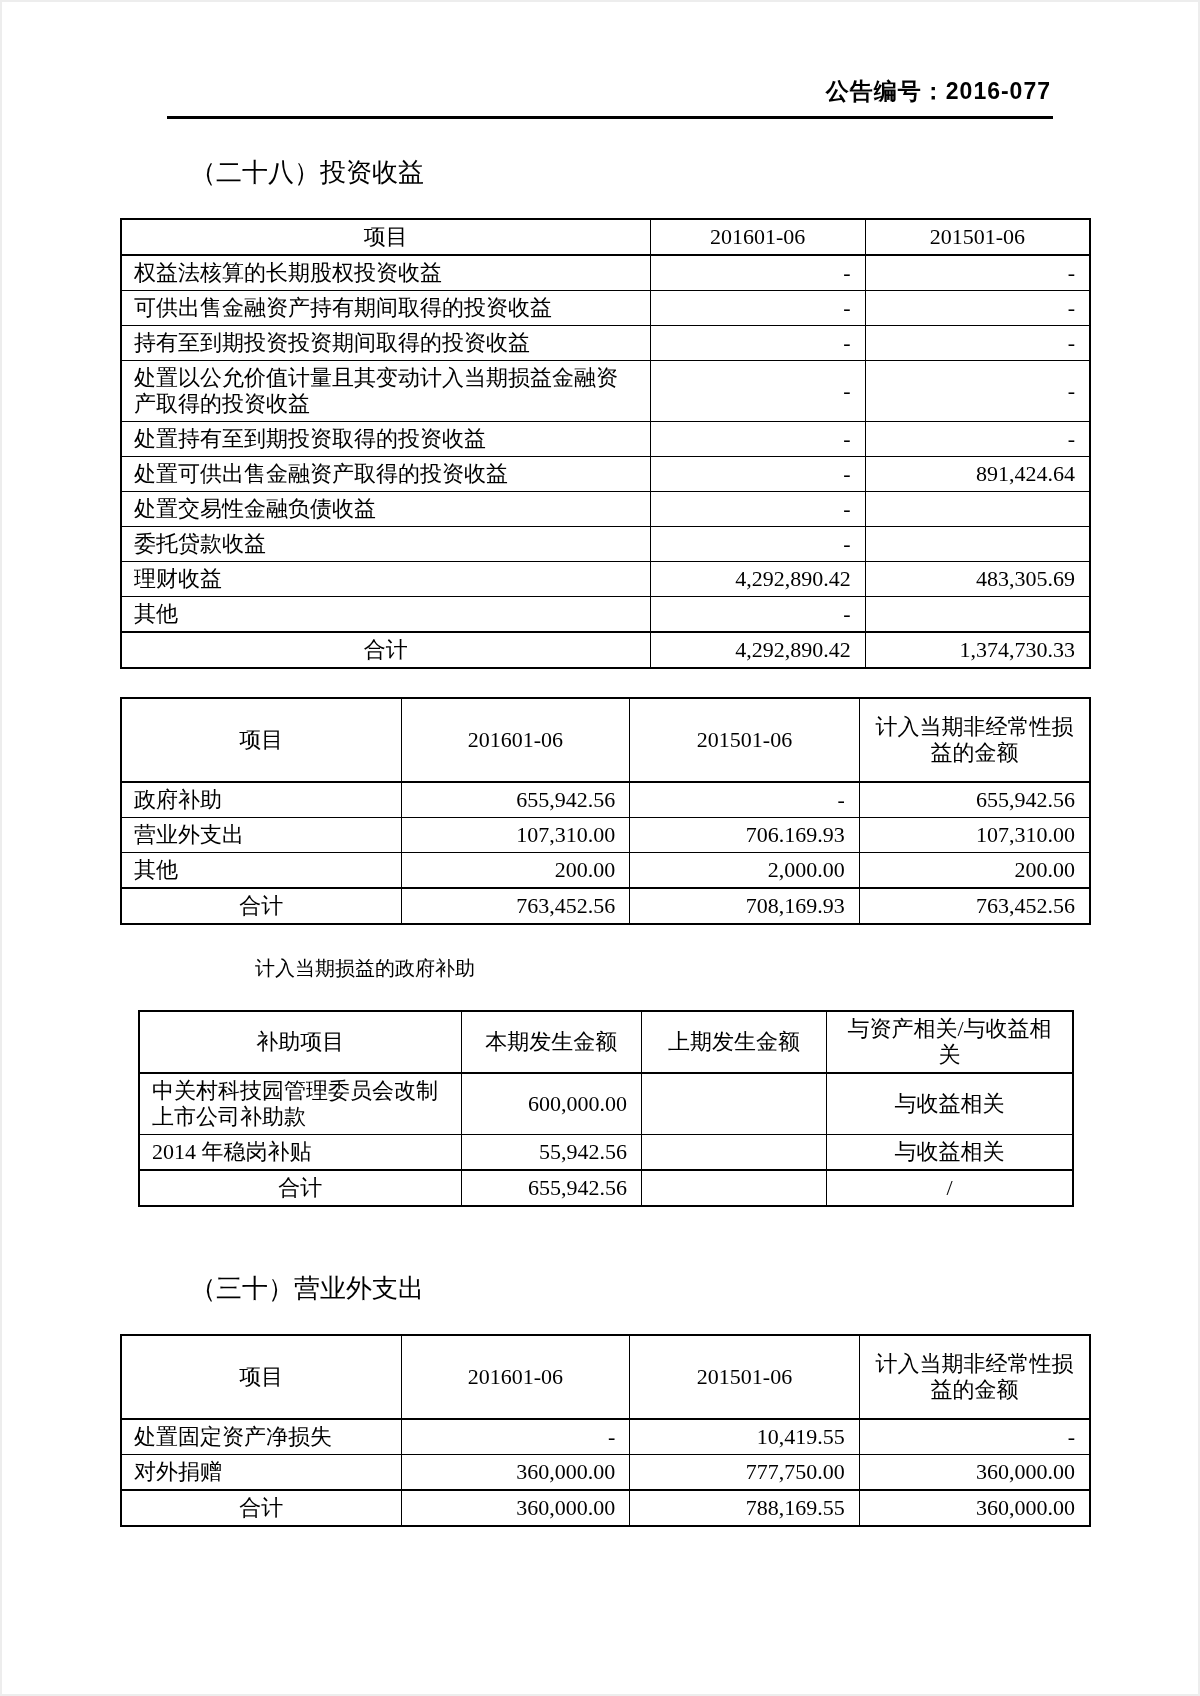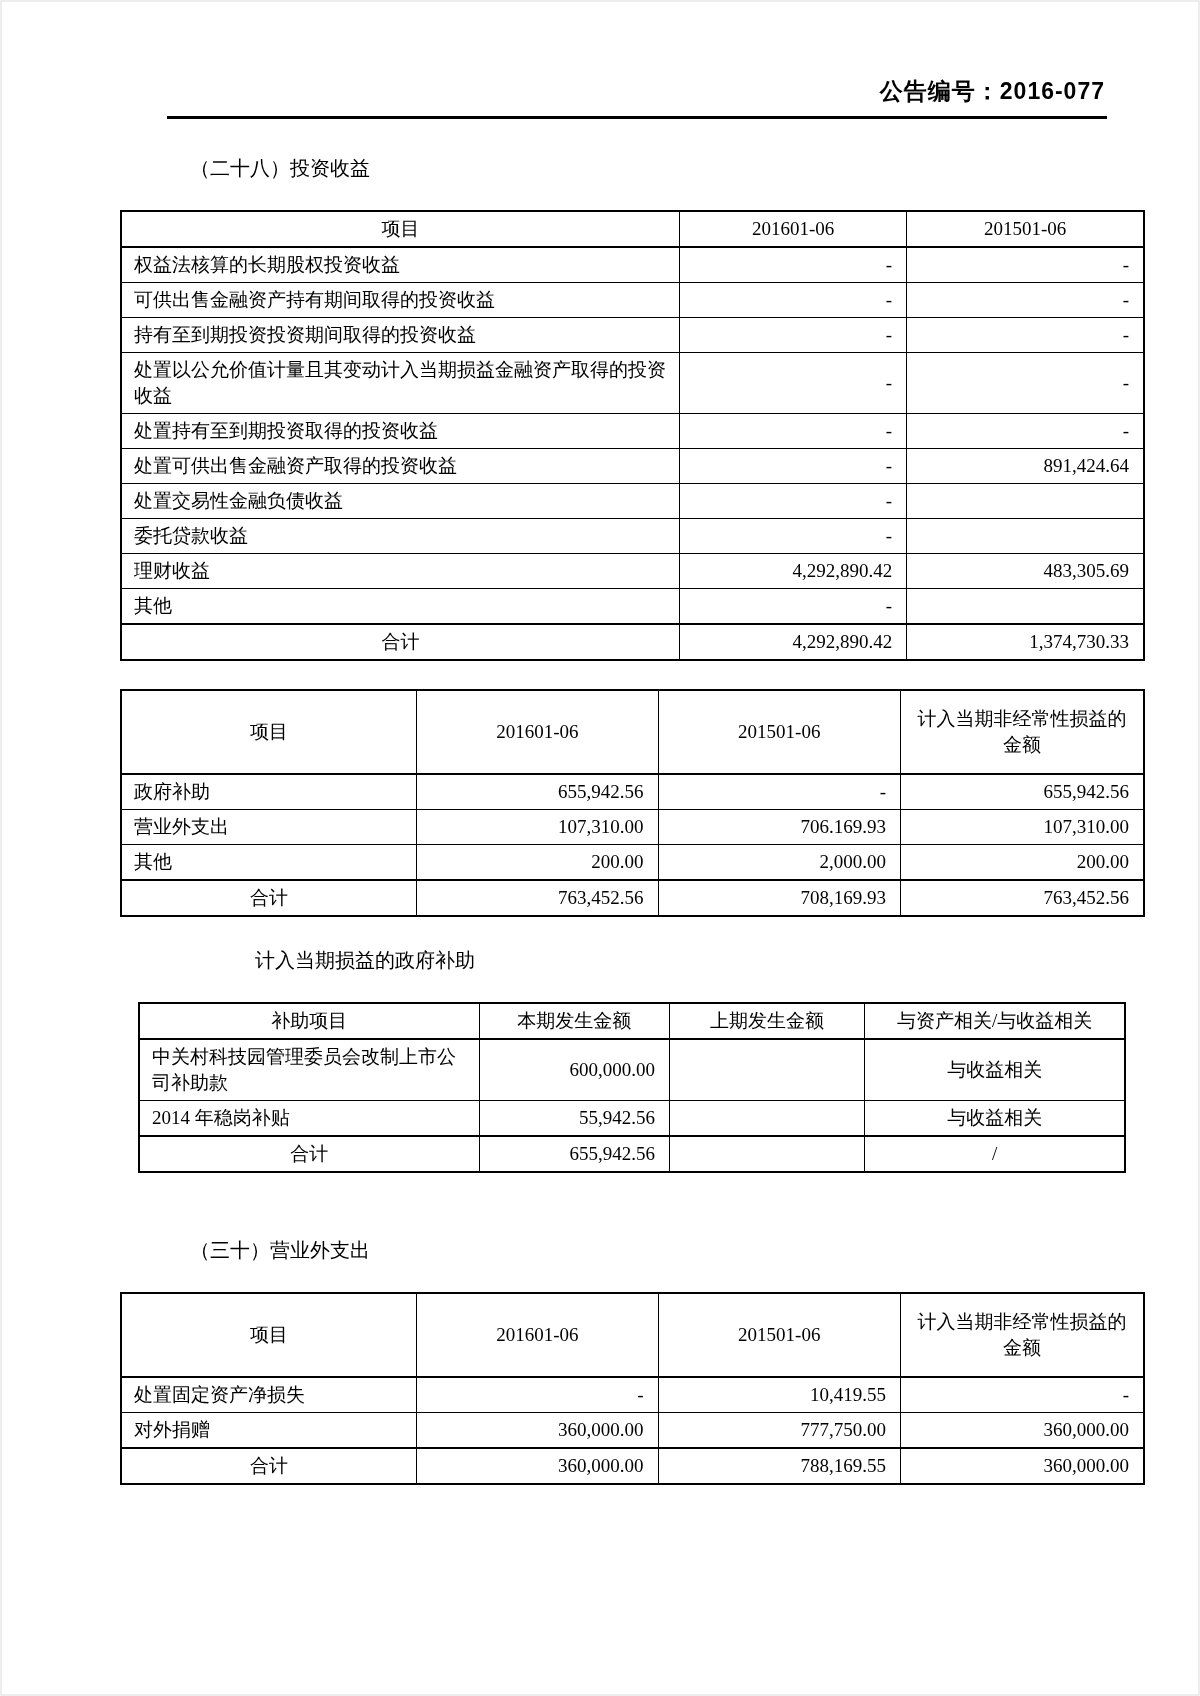--- a/index.html
+++ b/index.html
@@ -9,49 +9,49 @@
   }
   body {
     width: 1200px;
     height: 1696px;
     font-family: "Liberation Serif", "DejaVu Serif", serif;
     color: #000;
     box-shadow: inset 0 0 0 2px #ededed;
     overflow: hidden;
   }
   .content {
-    padding: 0 55px 0 120px;
+    padding: 0 109px 0 120px;
   }
   .doc-number {
     padding-top: 76px;
     text-align: right;
     padding-right: 40px;
     font-family: "Liberation Sans", "DejaVu Sans", sans-serif;
     font-weight: bold;
     font-size: 23px;
     letter-spacing: 1px;
   }
   .header-rule {
     margin: 9px 38px 0 47px;
     height: 3px;
     background: #000;
   }
   .section-title {
     margin: 36px 0 10px 70px;
-    font-size: 20px;
+    font-size: 26px;
   }
   .sub-title {
     margin: 30px 0 16px 135px;
     font-size: 20px;
   }
   table {
     border-collapse: collapse;
     width: 100%;
     table-layout: fixed;
-    font-size: 19px;
+    font-size: 22px;
     margin-top: 28px;
   }
   table.indented {
     width: 96.4%;
     margin-left: 18px;
   }
   th, td {
     border: 1px solid #000;
     line-height: 26px;
     vertical-align: middle;

